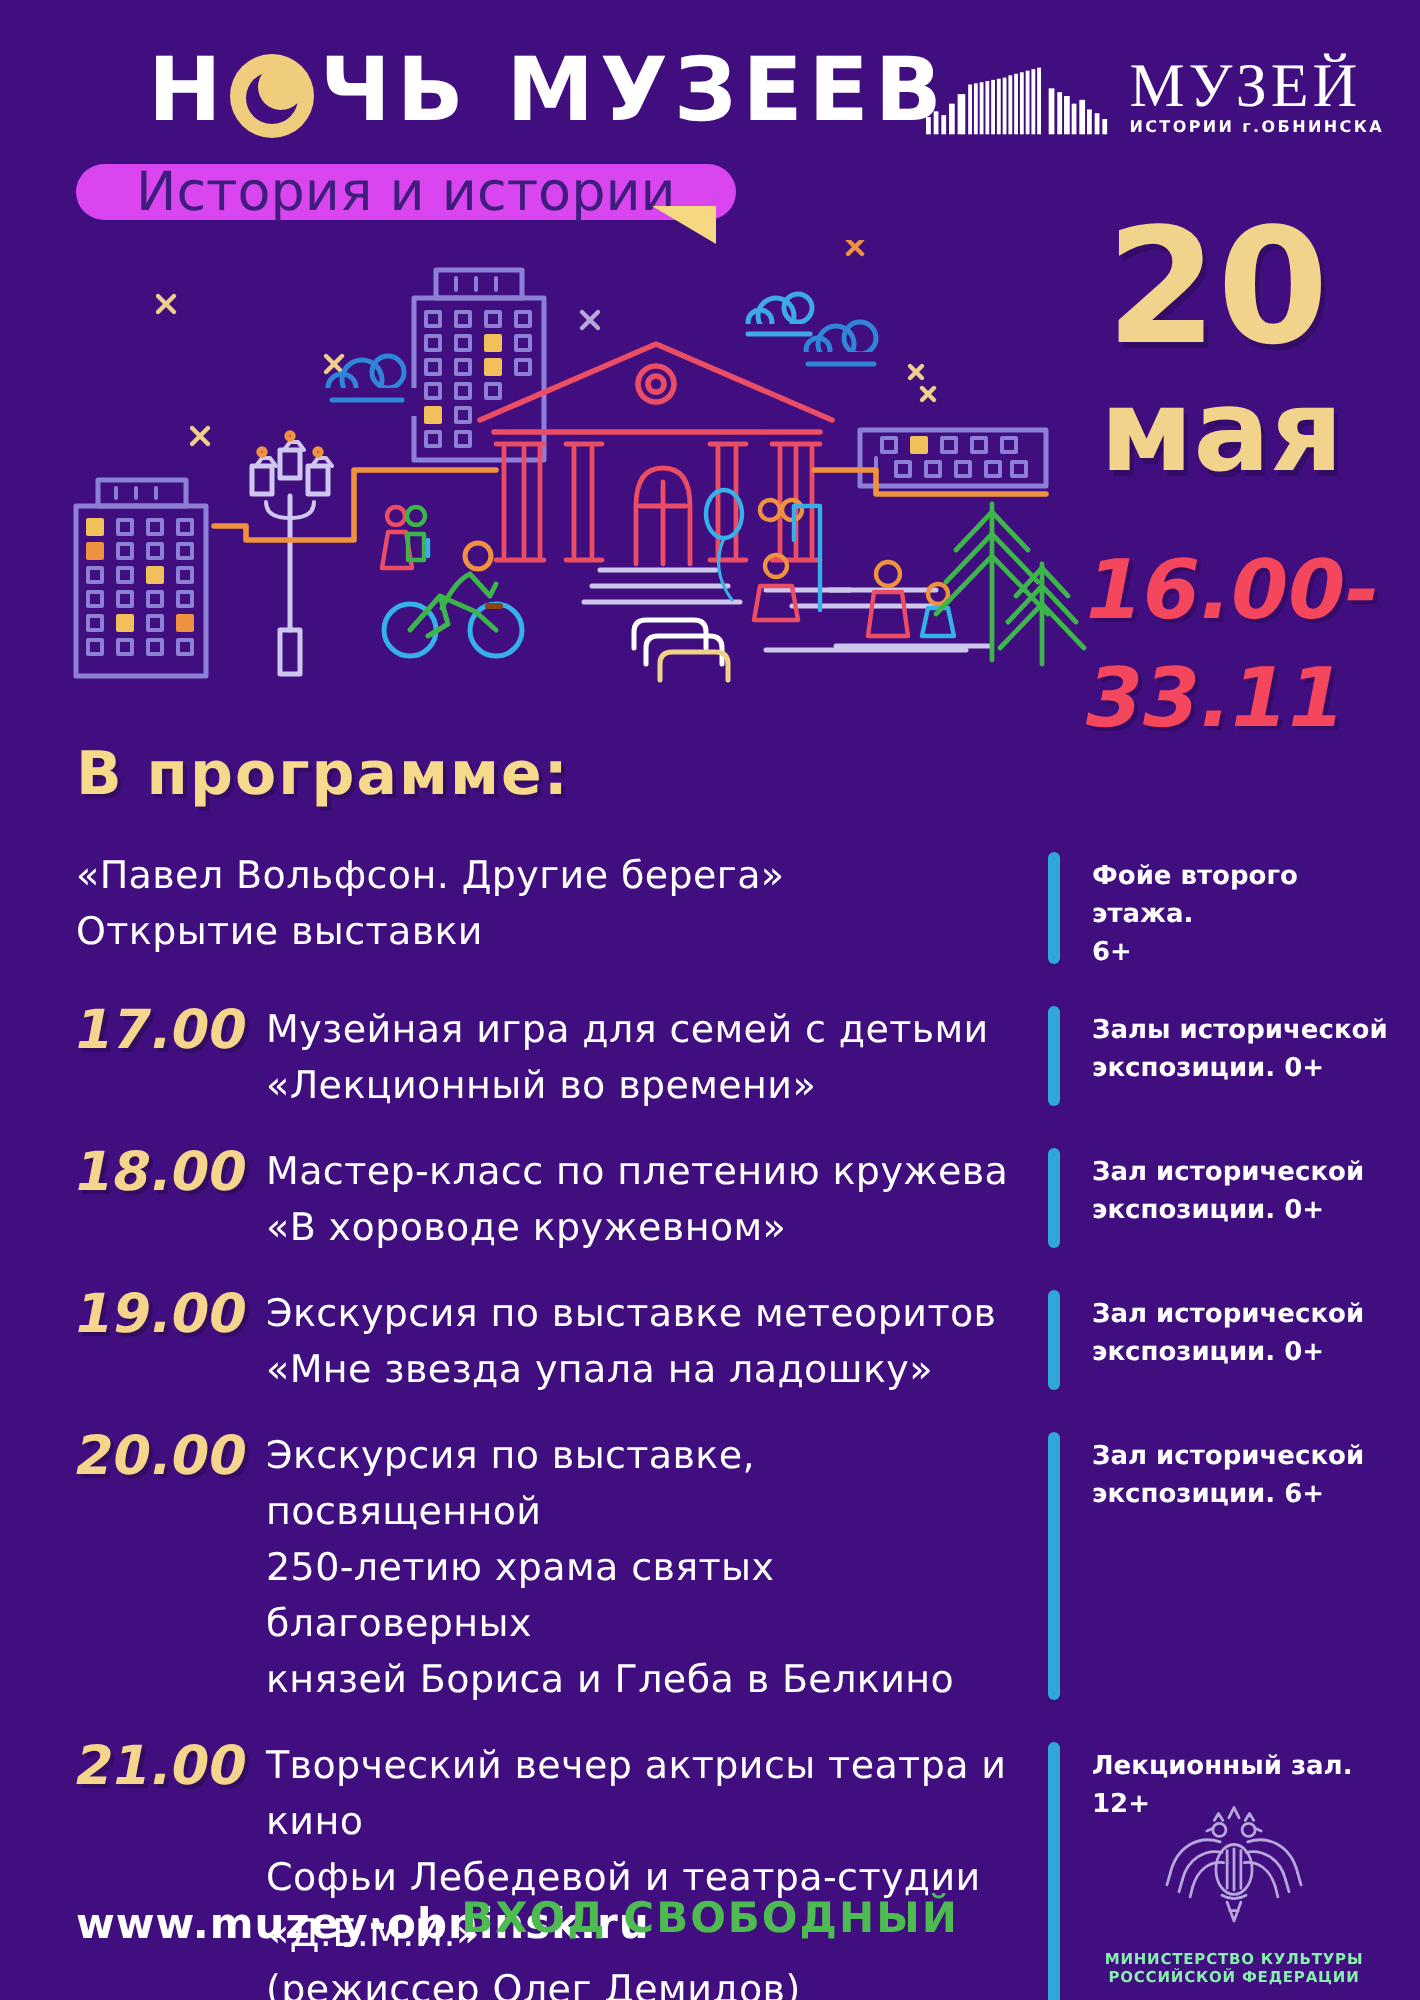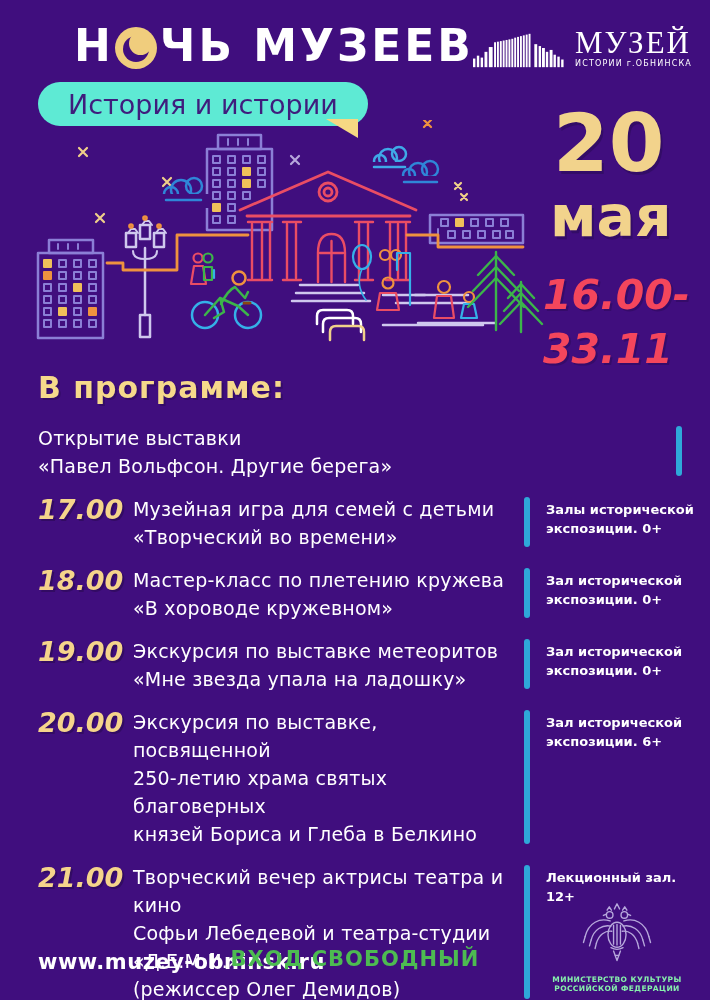--- a/index.html
+++ b/index.html
@@ -8,23 +8,23 @@
   
   .title{position:absolute;left:74px;top:22px;display:flex;align-items:center;
          color:#fff;font-size:44px;font-weight:bold;letter-spacing:3px;line-height:48px;}
   .moon{position:relative;width:42px;height:42px;margin:4px 3px 0 1px;background:#f0cd7d;border-radius:50%;}
   .moon::before{content:"";position:absolute;left:8px;top:9px;width:26px;height:26px;background:#400e7e;border-radius:50%;}
   .moon::after{content:"";position:absolute;left:14px;top:5px;width:23px;height:23px;background:#f0cd7d;border-radius:50%;}
   .logo{position:absolute;right:18px;top:26px;display:flex;align-items:flex-end;}
   .logo svg{margin:2px 10px 0 0;}
   .logo-name{font-family:"Liberation Serif","DejaVu Serif",serif;color:#fff;font-size:31px;
              letter-spacing:2px;line-height:30px;}
-  .logo-sub{color:#fff;font-size:8px;font-weight:normal;letter-spacing:1.2px;text-align:right;margin-top:1px;}
-  
-  .bubble{position:absolute;left:38px;top:82px;height:44px;padding:0 30px;background:#5eead4;
+  .logo-sub{color:#fff;font-size:8px;font-weight:bold;letter-spacing:1.2px;text-align:right;margin-top:1px;}
+  
+  .bubble{position:absolute;left:38px;top:82px;height:28px;padding:0 30px;background:#d946ef;
           border-radius:23px;display:flex;align-items:center;color:#3f1d7d;font-size:27px;z-index:3;justify-content:flex-end;}
   .bubble::after{content:"";position:absolute;right:10px;bottom:-12px;width:0;height:0;
           border-top:19px solid #f6d883;border-left:32px solid transparent;}
   
   .date{position:absolute;left:543px;top:104px;z-index:2;}
   .date .day{color:#f2d38c;font-size:80px;font-weight:bold;line-height:80px;margin-left:10px;
              text-shadow:2px 3px 0 rgba(30,8,60,.35);}
   .date .month{color:#f2d38c;font-size:57px;font-weight:bold;line-height:56px;margin:4px 0 0 7px;
              text-shadow:2px 3px 0 rgba(30,8,60,.35);}
   .date .time{color:#f4465c;font-size:41px;font-weight:bold;line-height:54px;margin-top:24px;
@@ -314,31 +314,35 @@
       </g>
     </g>
   </svg>
 
   <div class="prog-head">В программе:</div>
 
   <div class="program">
 
     <div class="row">
       <div class="desc">
+        <div>«Павел Вольфсон. Другие берега»</div>
         <div>Открытие выставки</div>
-        <div>«Павел Вольфсон. Другие берега»</div>
-      </div>
-      <div class="bar"></div>
+      </div>
+      <div class="bar"></div>
+      <div class="note">
+        <div>Фойе второго этажа.</div>
+        <div>6+</div>
+      </div>
     </div>
 
     <div class="row">
       <div class="time">17.00</div>
       <div class="desc">
         <div>Музейная игра для семей с детьми</div>
-        <div>«Творческий во времени»</div>
+        <div>«Лекционный во времени»</div>
       </div>
       <div class="bar"></div>
       <div class="note">
         <div>Залы исторической</div>
         <div>экспозиции. 0+</div>
       </div>
     </div>
 
     <div class="row">
       <div class="time">18.00</div>

